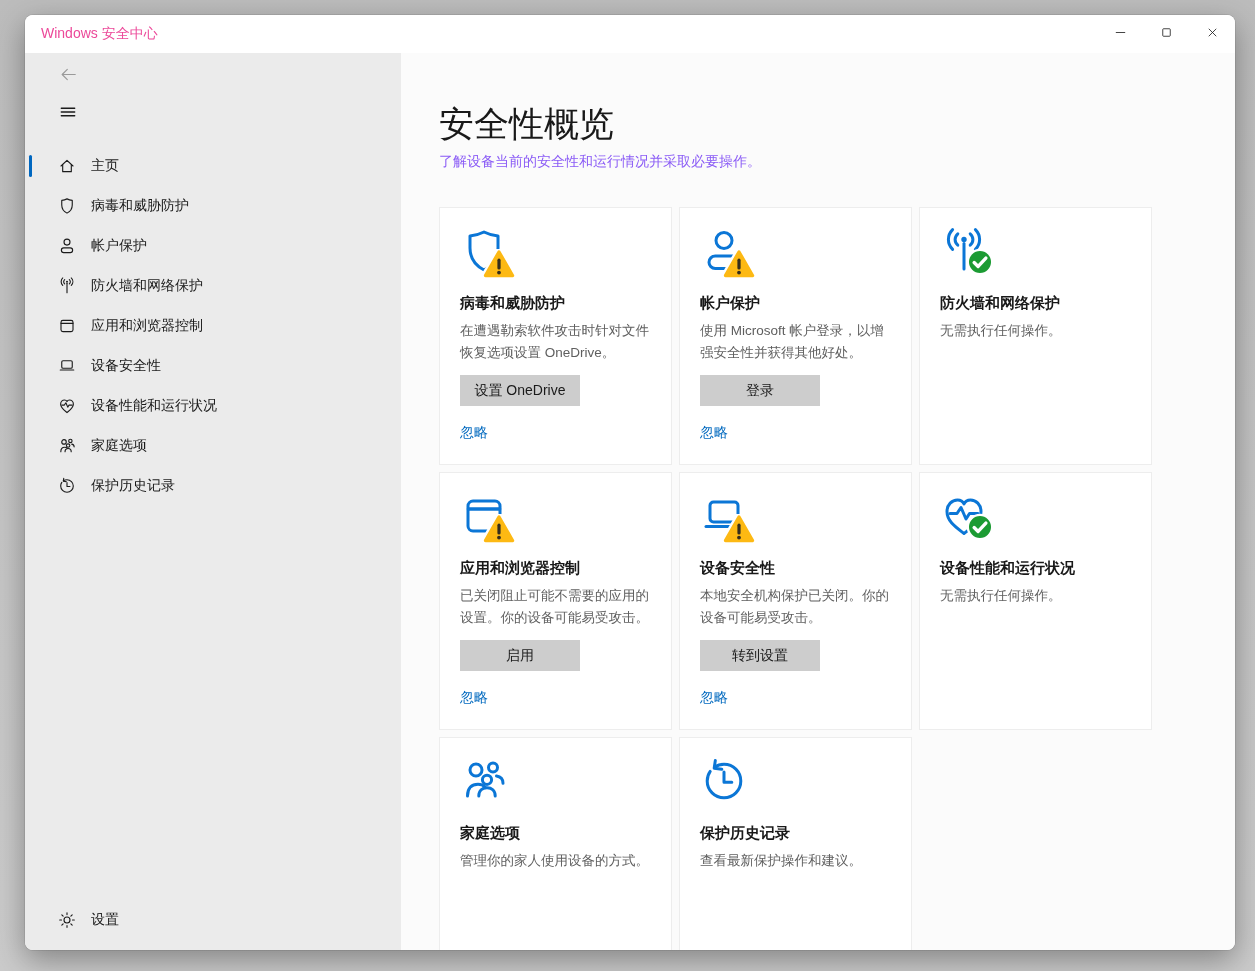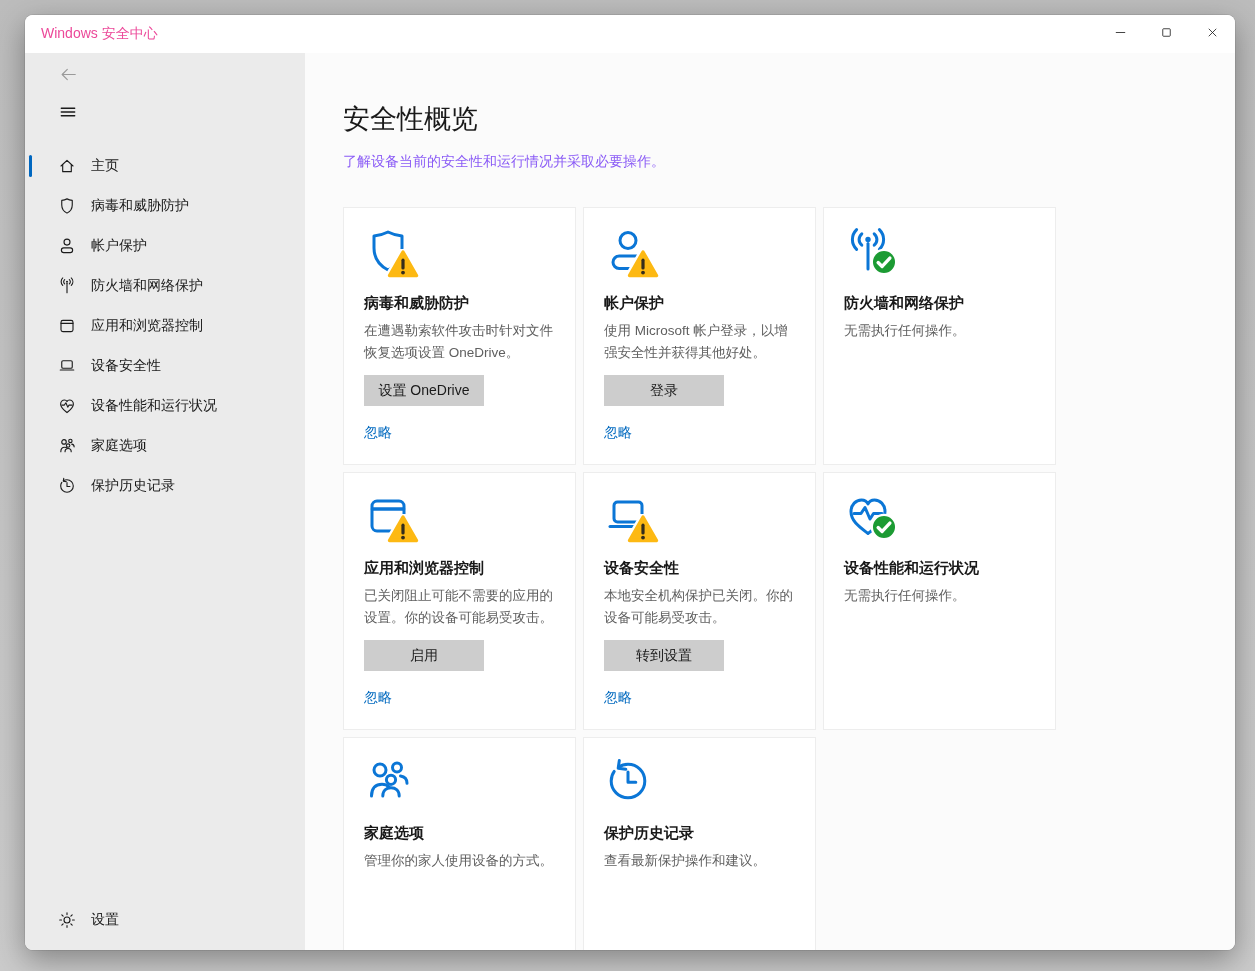--- a/index.html
+++ b/index.html
@@ -17,39 +17,39 @@
   }
   
   .titlebar { height:38px; background:#fff; display:flex; align-items:center; flex:0 0 auto; }
   .titlebar .title { font-size:14px; padding-left:16px; color:#ec4899; }
   .titlebar .spacer { flex:1; }
   .caption-btn { width:46px; height:38px; display:flex; align-items:center; justify-content:center;
     background:transparent; border:none; color:#1b1b1b; cursor:default; }
   .caption-btn svg { width:15px; height:15px; }
   
   .body-split { flex:1; display:flex; min-height:0; }
-  .sidebar { width:280px; flex:0 0 auto; background:#ebebeb; position:relative; }
+  .sidebar { width:376px; flex:0 0 auto; background:#ebebeb; position:relative; }
   .back-btn { position:absolute; left:30px; top:10px; width:26px; height:26px; border:none;
     background:transparent; color:#9a9a9a; }
   .back-btn svg { width:19px; height:19px; }
   .menu-btn { position:absolute; left:32px; top:50px; width:22px; height:18px; border:none;
     background:transparent; color:#1b1b1b; }
   .menu-btn svg { width:18px; height:18px; }
   .nav { position:absolute; left:0; top:93px; width:100%; }
   .nav-item { position:relative; height:40px; display:flex; align-items:center; padding-left:33px; cursor:default; }
   .nav-item .nicon { width:18px; height:18px; color:#1b1b1b; flex:0 0 auto; }
   .nav-item .nicon svg { width:18px; height:18px; display:block; }
   .nav-item .nlabel { margin-left:15px; font-size:14px; color:#1a1a1a; white-space:nowrap; }
   .nav-item .active-bar { display:none; }
   .nav-item.active .active-bar { display:block; position:absolute; left:4px; top:9px; width:3px; height:22px;
     border-radius:2px; background:#0067c0; }
   .sidebar-footer { position:absolute; left:0; bottom:10px; width:100%; }
   
   .main { flex:1; position:relative; background:#fbfbfb; overflow:hidden; }
-  .page-title { position:absolute; left:38px; top:48px; font-size:27px; font-weight:400; color:#191919; }
+  .page-title { position:absolute; left:38px; top:48px; font-size:35px; font-weight:400; color:#191919; }
   .page-subtitle { position:absolute; left:38px; top:100px; font-size:14px; color:#8b5cf6; }
   .cards { position:absolute; left:38px; top:154px; width:715px;
     display:grid; grid-template-columns:repeat(3,233px); grid-auto-rows:258px; gap:7px; }
   .card { background:#fff; border:1px solid #ededed; position:relative; padding:19px 20px; }
   .icon-wrap { position:relative; width:48px; height:48px; color:#0b76d6; }
   .icon-wrap .main-glyph, .icon-wrap .main-glyph svg { width:48px; height:48px; display:block; }
   .overlay { position:absolute; }
   .overlay.warn { width:32px; height:30px; right:-7px; bottom:-4px; }
   .overlay.ok { width:28px; height:28px; right:-6px; bottom:-1px; }
   .overlay svg { width:100%; height:100%; display:block; }

